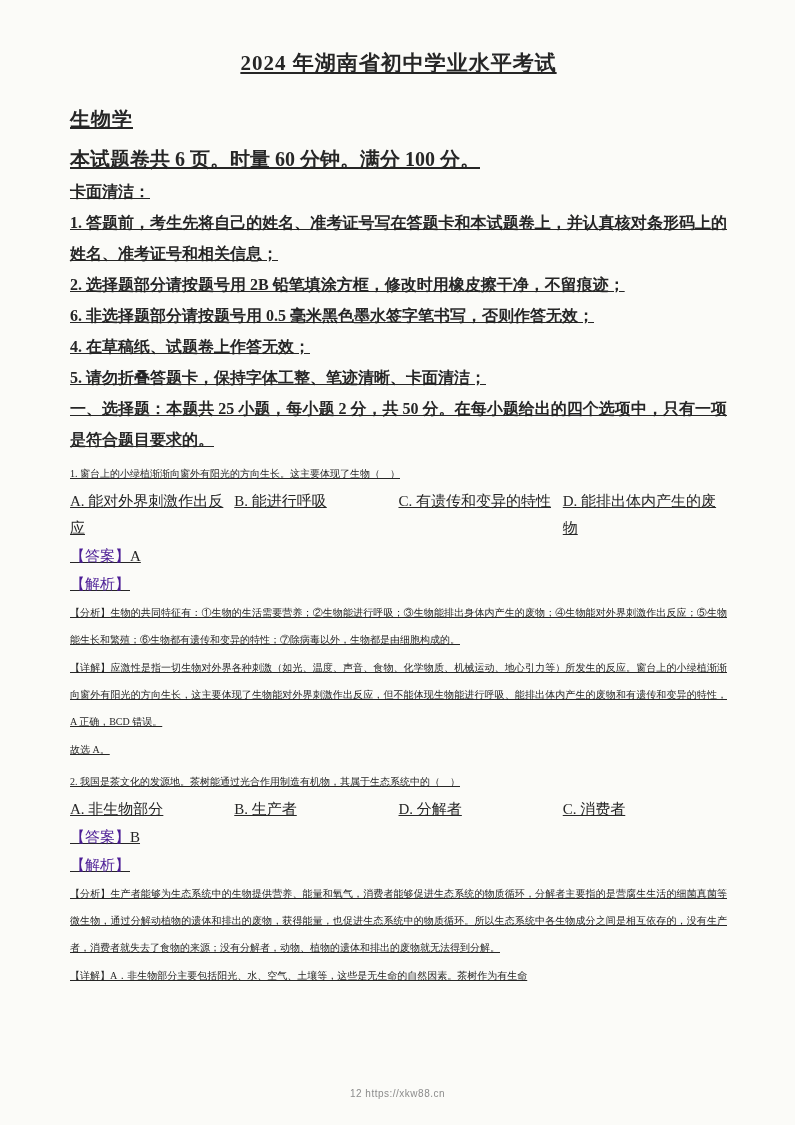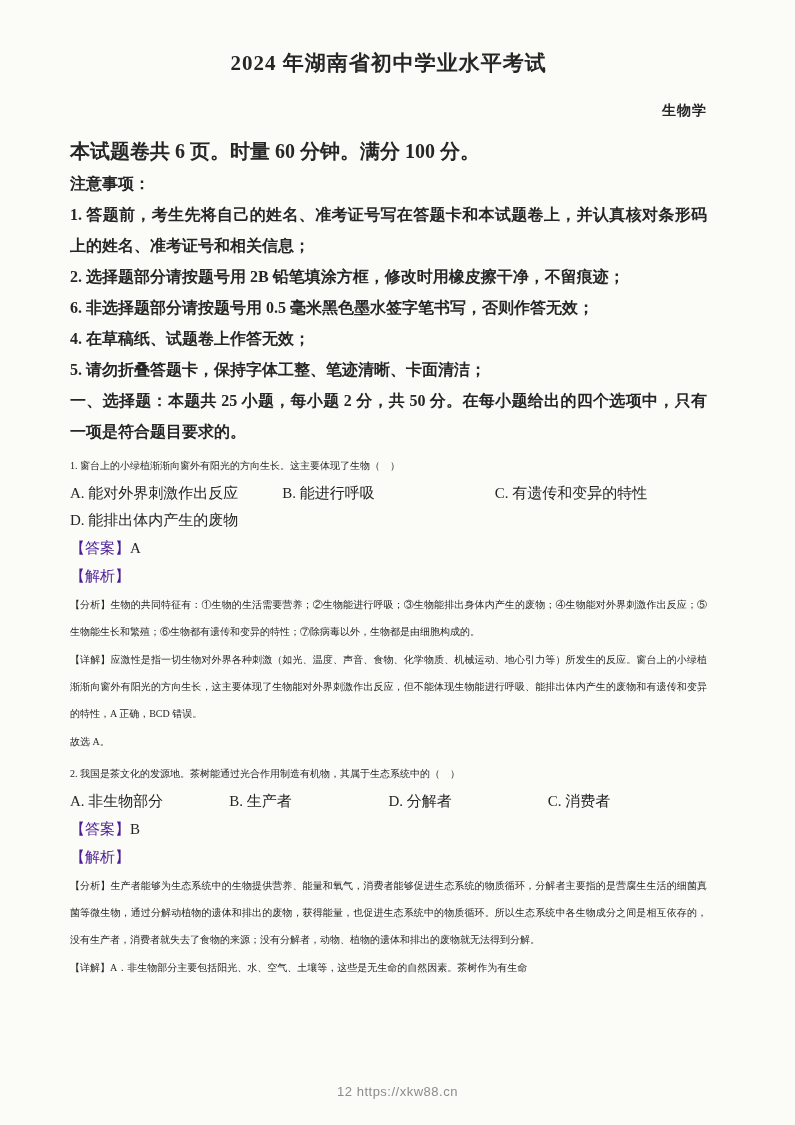--- a/index.html
+++ b/index.html
@@ -7,36 +7,37 @@
   body {
     background: #fbfbf8;
     font-family: "Liberation Serif", "DejaVu Serif", serif;
   }
   .page {
     position: relative;
     width: 795px;
     height: 1125px;
     background: #fbfbf8;
     color: #262626;
-    padding: 46px 88px 0 70px;
+    padding: 46px 68px 0 70px;
     overflow: hidden;
+    text-decoration: underline;
   }
   .title {
     font-size: 21px;
     font-weight: 700;
     text-align: center;
     line-height: 34px;
     letter-spacing: 1px;
   }
   .subject {
-    font-size: 14px;
+    font-size: 20px;
     font-weight: 700;
-    text-align: right;
+    text-align: left;
     line-height: 30px;
-    margin-top: 16px;
+    margin-top: 24px;
     letter-spacing: 1px;
   }
   .meta {
     font-size: 20px;
     font-weight: 700;
     line-height: 30px;
     margin-top: 10px;
   }
   .notice-heading {
     font-size: 16px;
@@ -56,46 +57,46 @@
     text-align: justify;
     margin-bottom: 1px;
   }
   .stem { margin-top: 5px; }
   .opts {
     display: grid;
     font-size: 15px;
     line-height: 27px;
     margin-bottom: 1px;
   }
-  .opts.cols-2 { grid-template-columns: 1fr 1fr 1fr; }
+  .opts.cols-2 { grid-template-columns: 1fr 1fr 1fr 1fr; }
   .opts.cols-4 { grid-template-columns: 1fr 1fr 1fr 1fr; }
   .blue { color: #4c1d95; }
   .ans-line { font-size: 15px; line-height: 27px; margin-bottom: 1px; }
   .footer {
     position: absolute;
     left: 0; right: 0;
     bottom: 26px;
     text-align: center;
     font-family: "Liberation Sans", "DejaVu Sans", sans-serif;
-    font-size: 13px;
+    font-size: 10px;
     color: #8c8c8c;
     letter-spacing: 0.5px;
   }
 </style>
 </head>
 <body>
 
 <div class="page">
 
   <h1 class="title">2024 年湖南省初中学业水平考试</h1>
   <h2 class="subject">生物学</h2>
 
   <p class="meta">本试题卷共 6 页。时量 60 分钟。满分 100 分。</p>
 
-  <p class="notice-heading">注意事项：</p>
+  <p class="notice-heading">卡面清洁：</p>
   <p class="notice-item">1. 答题前，考生先将自己的姓名、准考证号写在答题卡和本试题卷上，并认真核对条形码上的姓名、准考证号和相关信息；</p>
   <p class="notice-item">2. 选择题部分请按题号用 2B 铅笔填涂方框，修改时用橡皮擦干净，不留痕迹；</p>
   <p class="notice-item">6. 非选择题部分请按题号用 0.5 毫米黑色墨水签字笔书写，否则作答无效；</p>
   <p class="notice-item">4. 在草稿纸、试题卷上作答无效；</p>
   <p class="notice-item">5. 请勿折叠答题卡，保持字体工整、笔迹清晰、卡面清洁；</p>
 
   <p class="section-heading">一、选择题：本题共 25 小题，每小题 2 分，共 50 分。在每小题给出的四个选项中，只有一项是符合题目要求的。</p>
 
   <div>
     <p class="para stem">1. 窗台上的小绿植渐渐向窗外有阳光的方向生长。这主要体现了生物（　）</p>

